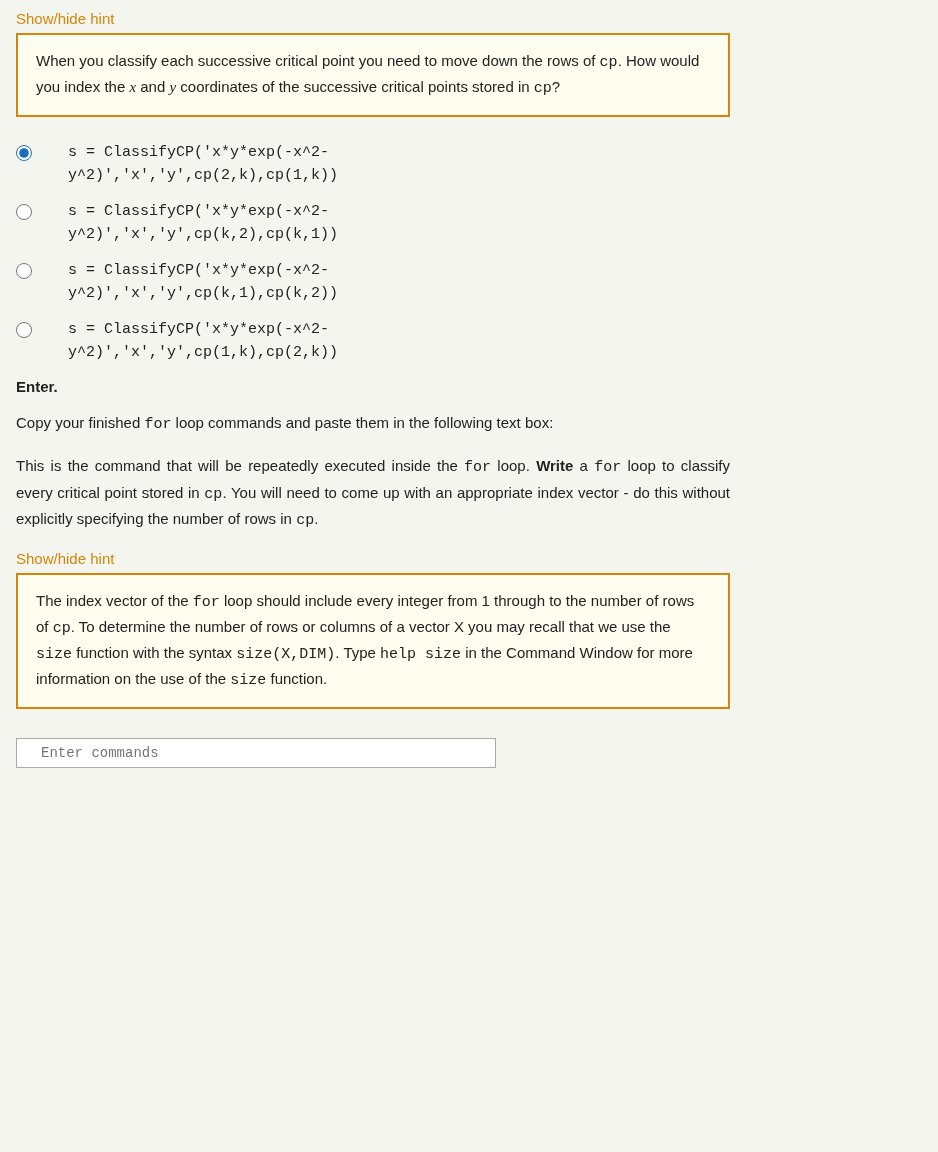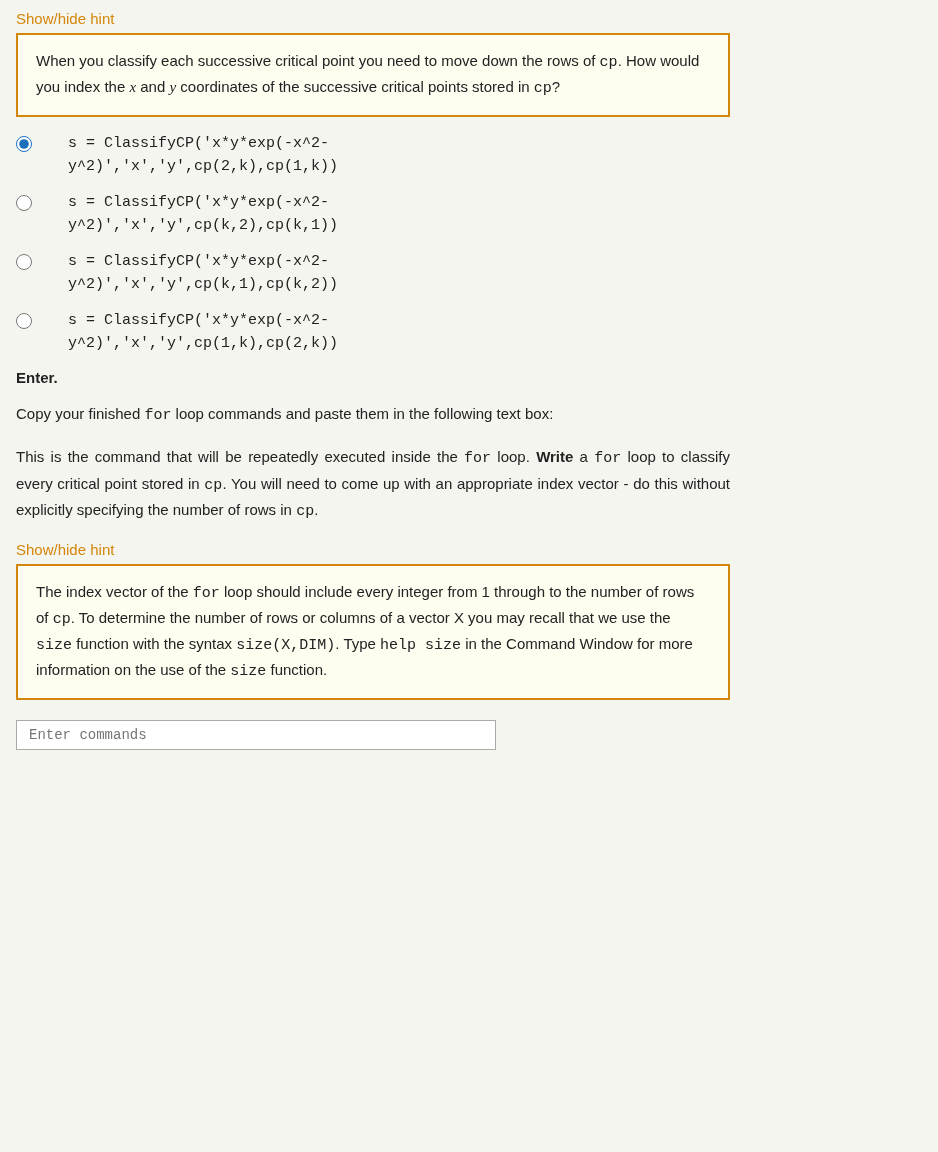--- a/index.html
+++ b/index.html
@@ -28,21 +28,21 @@
       font-family: Arial, sans-serif;
       font-size: 15px;
       margin-bottom: 6px;
       display: inline-block;
     }
 
     .hint-box {
       border: 2px solid #d4860a;
       background: #fffdf0;
       padding: 14px 18px;
-      margin-bottom: 16px;
+      margin-bottom: 25px;
       font-family: Arial, sans-serif;
       font-size: 15px;
       line-height: 1.6;
       color: #222;
     }
 
     .hint-box p {
       margin-bottom: 12px;
     }
 
@@ -108,21 +108,21 @@
 
     .italic-var {
       font-style: italic;
       font-family: Georgia, serif;
     }
 
     .text-box-input {
       width: 480px;
       border: 1px solid #aaa;
       background: #fff;
-      padding: 6px 12px;
+      padding: 6px 24px;
       font-family: 'Courier New', Courier, monospace;
       font-size: 14px;
       color: #888;
       margin-top: 4px;
     }
   </style>
 </head>
 <body>
 
 <div class="page-container">

